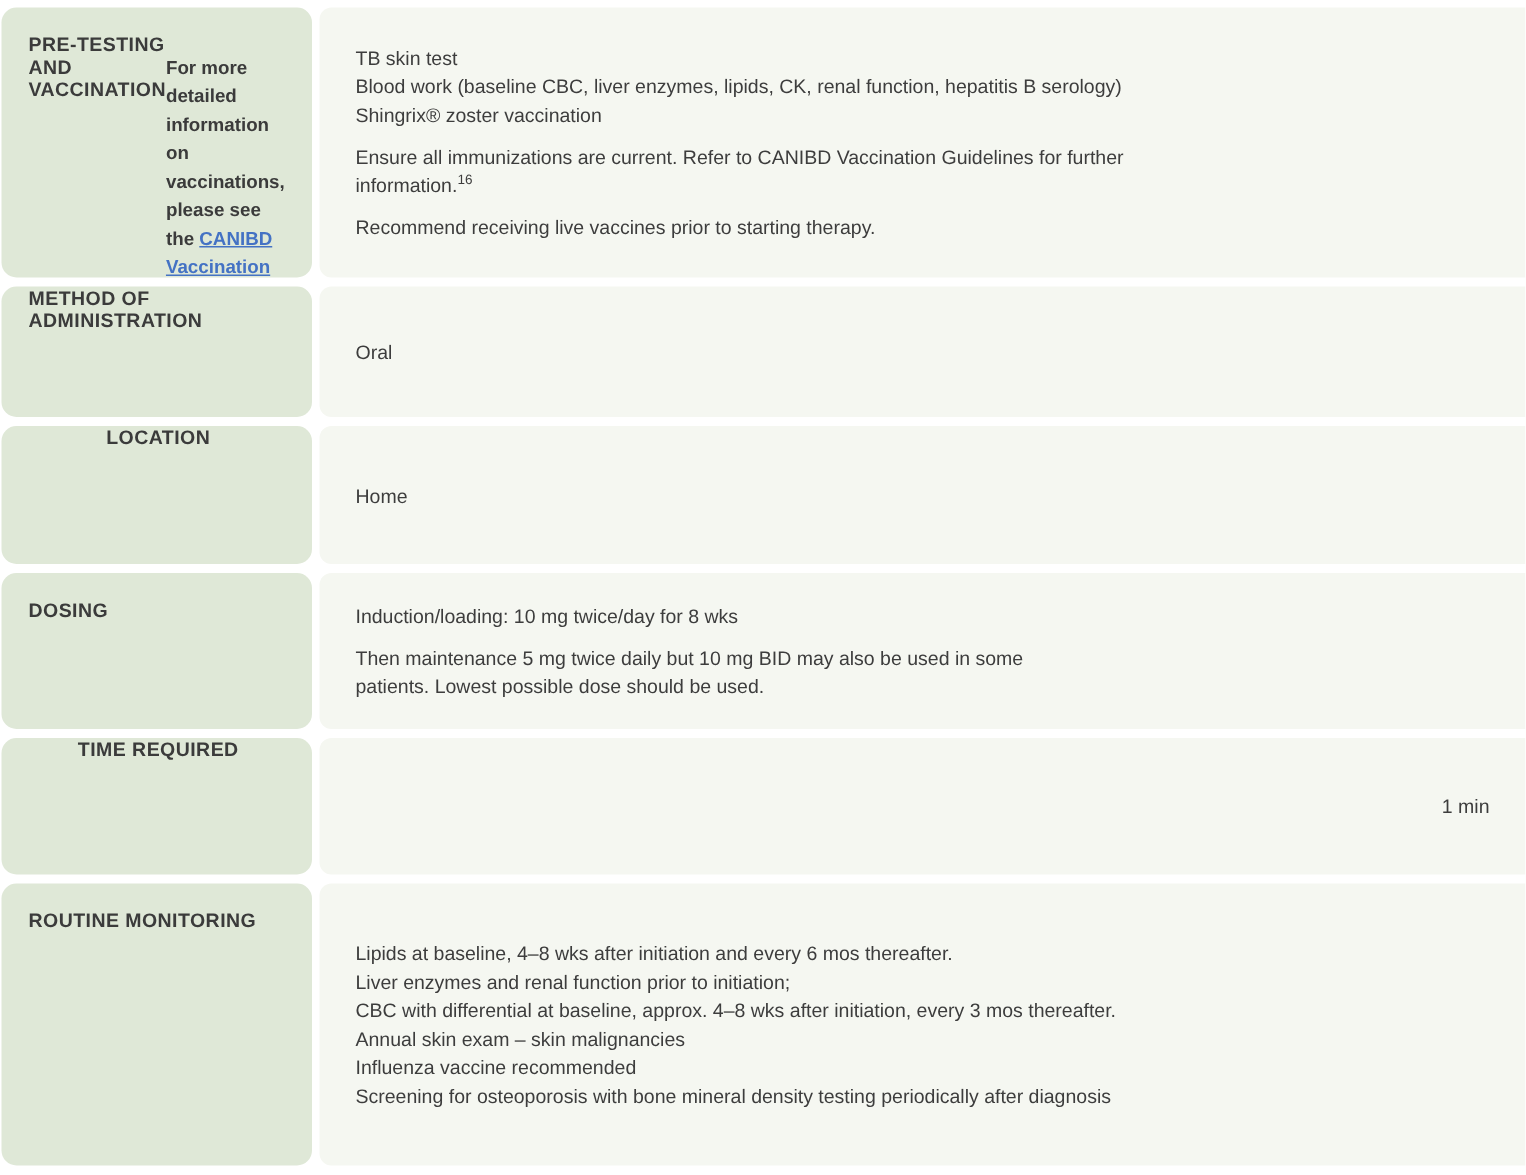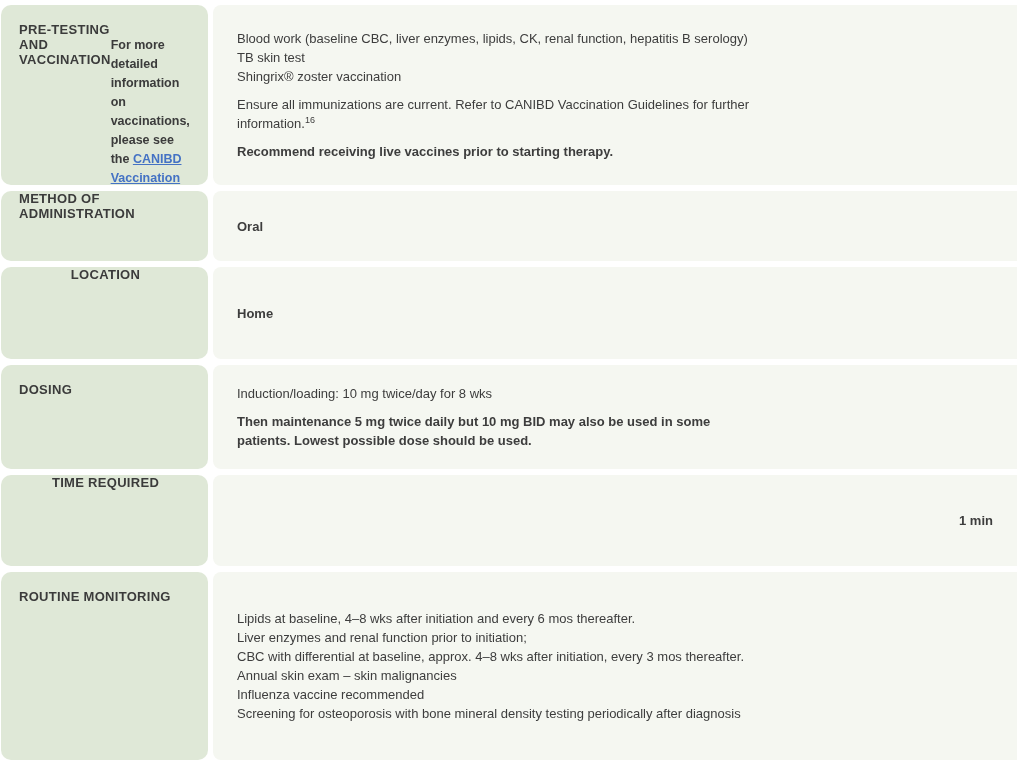--- a/index.html
+++ b/index.html
@@ -14,21 +14,21 @@
   }
   .info-table {
     display: flex;
     flex-direction: column;
     gap: 6px;
     padding: 5px 0 0 1px;
     width: 1017px;
   }
   .trow { display: flex; gap: 5px; align-items: stretch; }
   .h180 { height: 180px; }
-  .h93  { height: 70px; }
+  .h93  { height: 87px; }
   .h92  { height: 92px; }
   .h118 { height: 104px; }
   .h77  { height: 91px; text-align: right; }
   .h188 { height: 188px; }
   .hcell {
     flex: 0 0 207px;
     width: 207px;
     background: #dfe8d7;
     border-radius: 10px;
     padding: 17px 16px 14px 18px;
@@ -58,37 +58,37 @@
     border-radius: 8px 0 0 8px;
     padding: 10px 24px;
     display: flex;
     flex-direction: column;
     justify-content: center;
     font-size: 13px;
     line-height: 19px;
     color: #3d3d3d;
   }
   .para { margin: 0 0 9px; }
-  .para:last-child { margin-bottom: 0; font-weight: bold; }
+  .para:last-child { margin-bottom: 0; }
   sup.ref { font-size: 9px; line-height: 0; vertical-align: super; }
 </style>
 </head>
 <body>
 
 <div class="info-table">
 
   <section class="trow h180">
     <div class="hcell">
       <h3>PRE-TESTING AND VACCINATION</h3>
       <p class="side-note"><span>For more detailed information on vaccinations, please see the </span><a href="#" class="guide-link">CANIBD Vaccination Guide</a></p>
     </div>
     <div class="ccell">
       <div class="para">
+        <div>TB skin test</div>
         <div>Blood work (baseline CBC, liver enzymes, lipids, CK, renal function, hepatitis B serology)</div>
-        <div>TB skin test</div>
         <div>Shingrix® zoster vaccination</div>
       </div>
       <div class="para">
         <div>Ensure all immunizations are current. Refer to CANIBD Vaccination Guidelines for further</div>
         <div><span>information.</span><sup class="ref">16</sup></div>
       </div>
       <div class="para">Recommend receiving live vaccines prior to starting therapy.</div>
     </div>
   </section>
 

